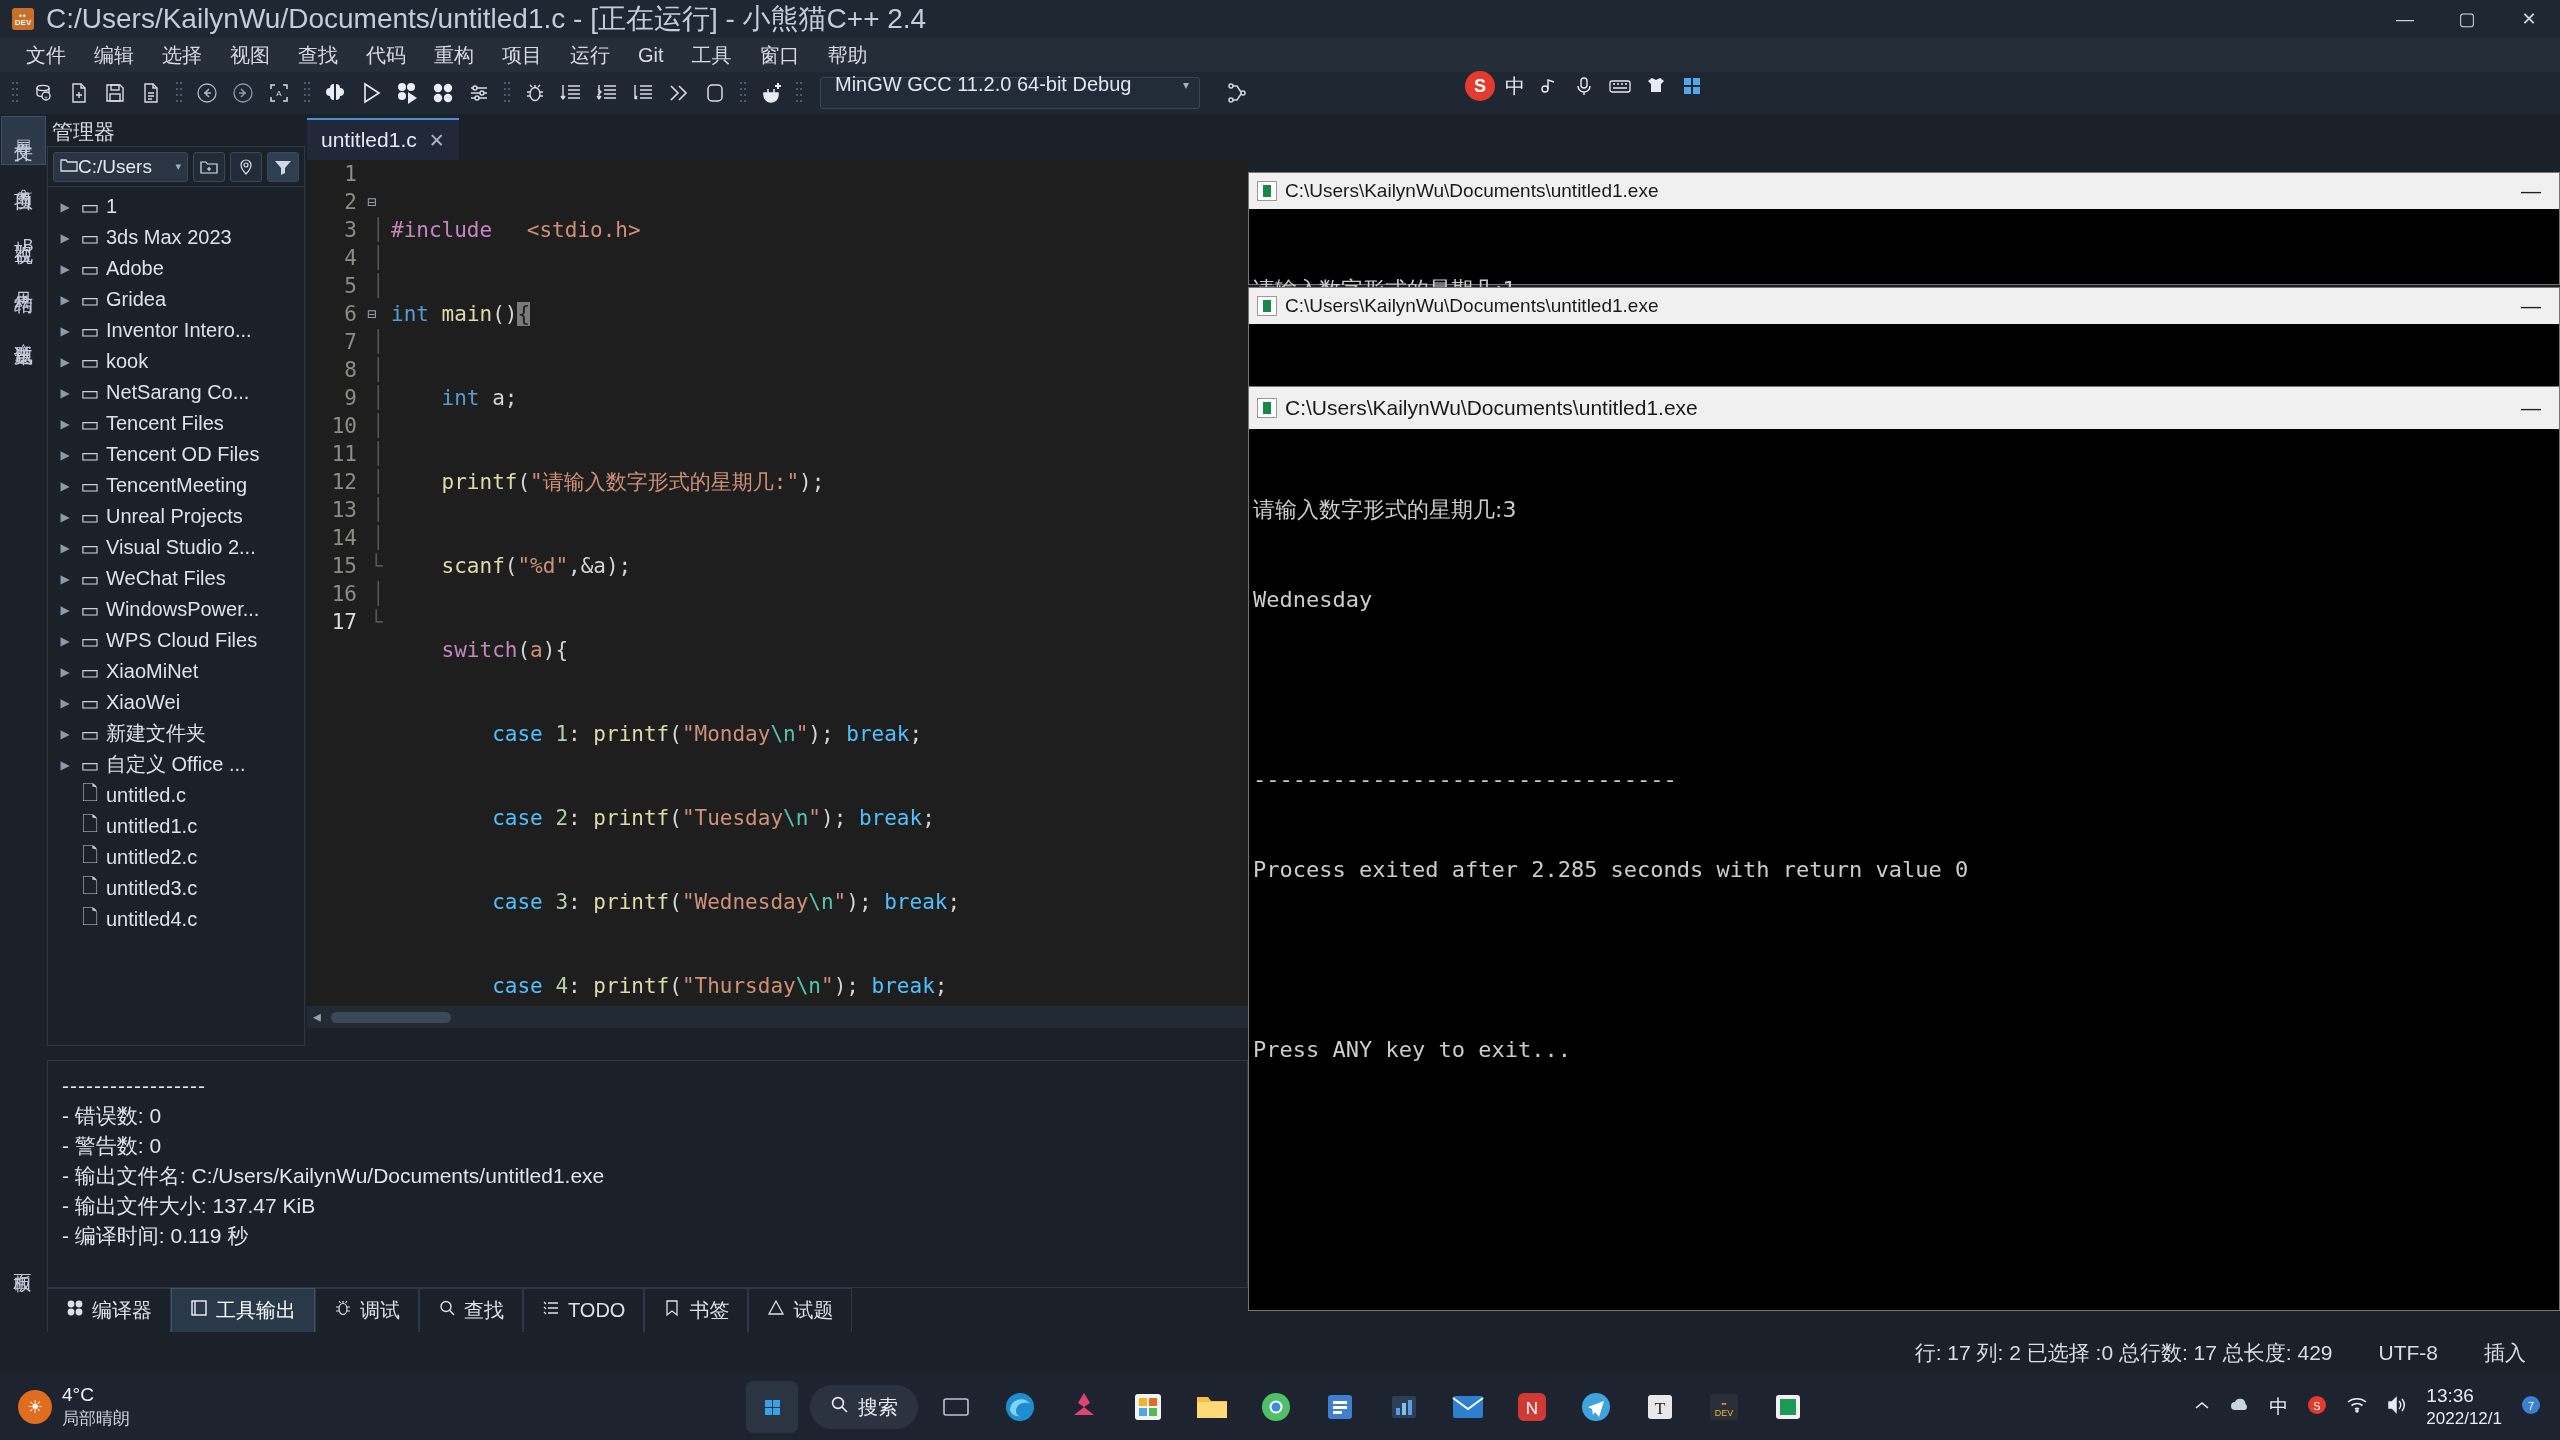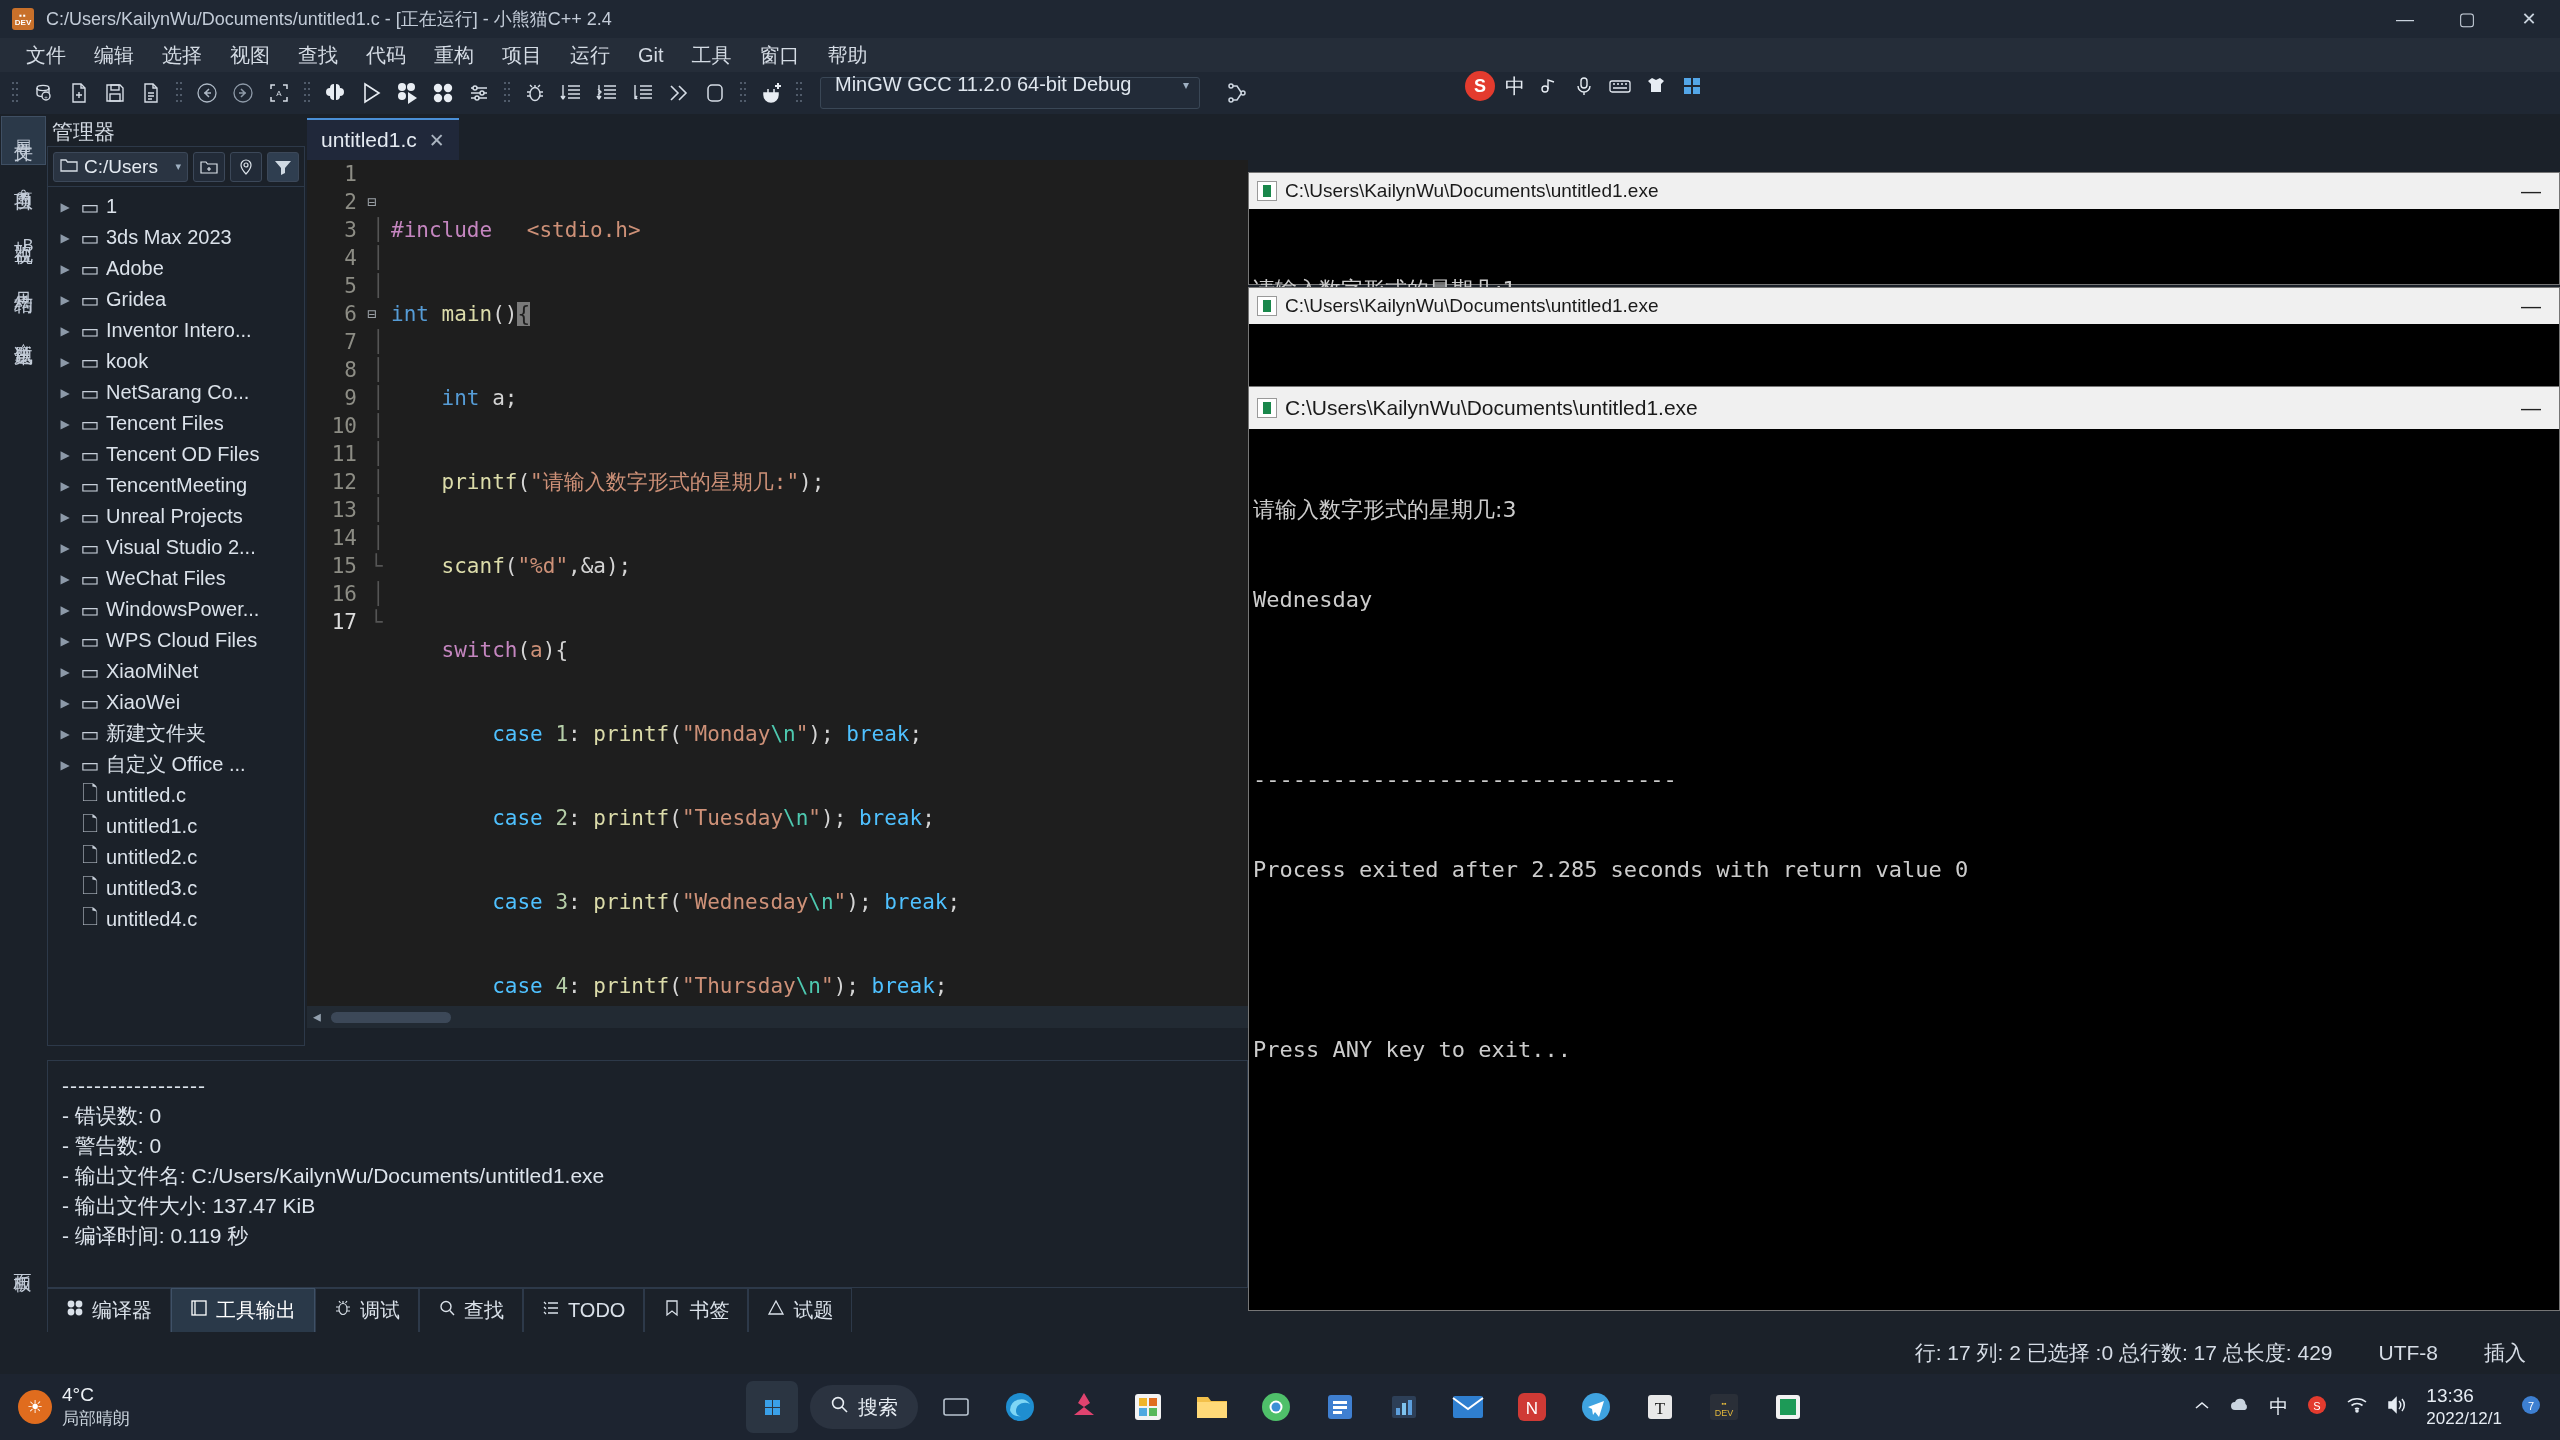--- a/index.html
+++ b/index.html
@@ -12,21 +12,21 @@
 
   
   .titlebar {
     position: absolute; left:0; top:0; width:2560px; height:38px;
     background:#1f2733; display:flex; align-items:center; padding-left:12px;
   }
   .tb-icon { width:22px;height:22px;border-radius:3px;background:#c8702a;
     display:flex;align-items:center;justify-content:center;font-size:8px;color:#fff;font-weight:bold;
     flex-direction:column;line-height:7px;}
   .tb-icon .eyes{letter-spacing:1px;}
-  .tb-title { color:#c3ccd8; font-size:18px; margin-left:12px; white-space:nowrap;}
+  .tb-title { color:#c3ccd8; font-size:28px; margin-left:12px; white-space:nowrap;}
   .tb-ctrls { position:absolute; right:0; top:0; height:38px; display:flex; }
   .tb-btn { width:62px;height:38px;display:flex;align-items:center;justify-content:center;
     color:#c9d2dd;font-size:18px; }
 
   
   .menubar { position:absolute; left:0; top:38px; width:2560px; height:34px;
     background:#252d39; display:flex; align-items:center; padding-left:12px; }
   .menu-item { color:#d4dbe4; font-size:20px; padding:3px 14px; white-space:nowrap; }
 
   
@@ -58,21 +58,21 @@
   .rail-tab .vtext{ writing-mode:vertical-rl; letter-spacing:1px; }
   .rail-tab .rt-icon{font-size:16px;}
 
   
   .explorer-title{ position:absolute; left:52px; top:118px; color:#d4dbe4; font-size:21px; }
   .explorer { position:absolute; left:47px; top:146px; width:258px; height:900px;
      background:#1b2129; border:1px solid #2d3949; }
   .ex-toolbar { height:40px; display:flex; align-items:center; gap:5px; padding:4px 5px;
      border-bottom:1px solid #2d3949;}
   .path-combo{ flex:1; height:30px; background:#2a3442; border:1px solid #3c4859; border-radius:3px;
-     display:flex; align-items:center; padding:0 6px; color:#e3e9f0; font-size:19px; gap:6px; overflow:hidden;}
+     display:flex; align-items:center; padding:0 6px; color:#e3e9f0; font-size:19px; overflow:hidden;}
   .path-combo .caret{margin-left:auto;color:#9fb0c2;font-size:11px;}
   .ex-btn{width:32px;height:30px;display:flex;align-items:center;justify-content:center;
      border:1px solid #3c4859;border-radius:3px;color:#dce3ea;background:#222b38;}
   .ex-btn.on{background:#2f3e50;}
   .tree{ padding:4px 0; height:858px; overflow:hidden; }
   .tr-row{ height:31px; display:flex; align-items:center; color:#dbe2ea; font-size:20px;
      padding-left:8px; gap:6px; white-space:nowrap;}
   .tw{ width:18px; text-align:center; color:#8c99a8; font-size:12px; }
   .tr-ic{ width:20px; display:flex; align-items:center; justify-content:center; color:#c6ced8; }
 

